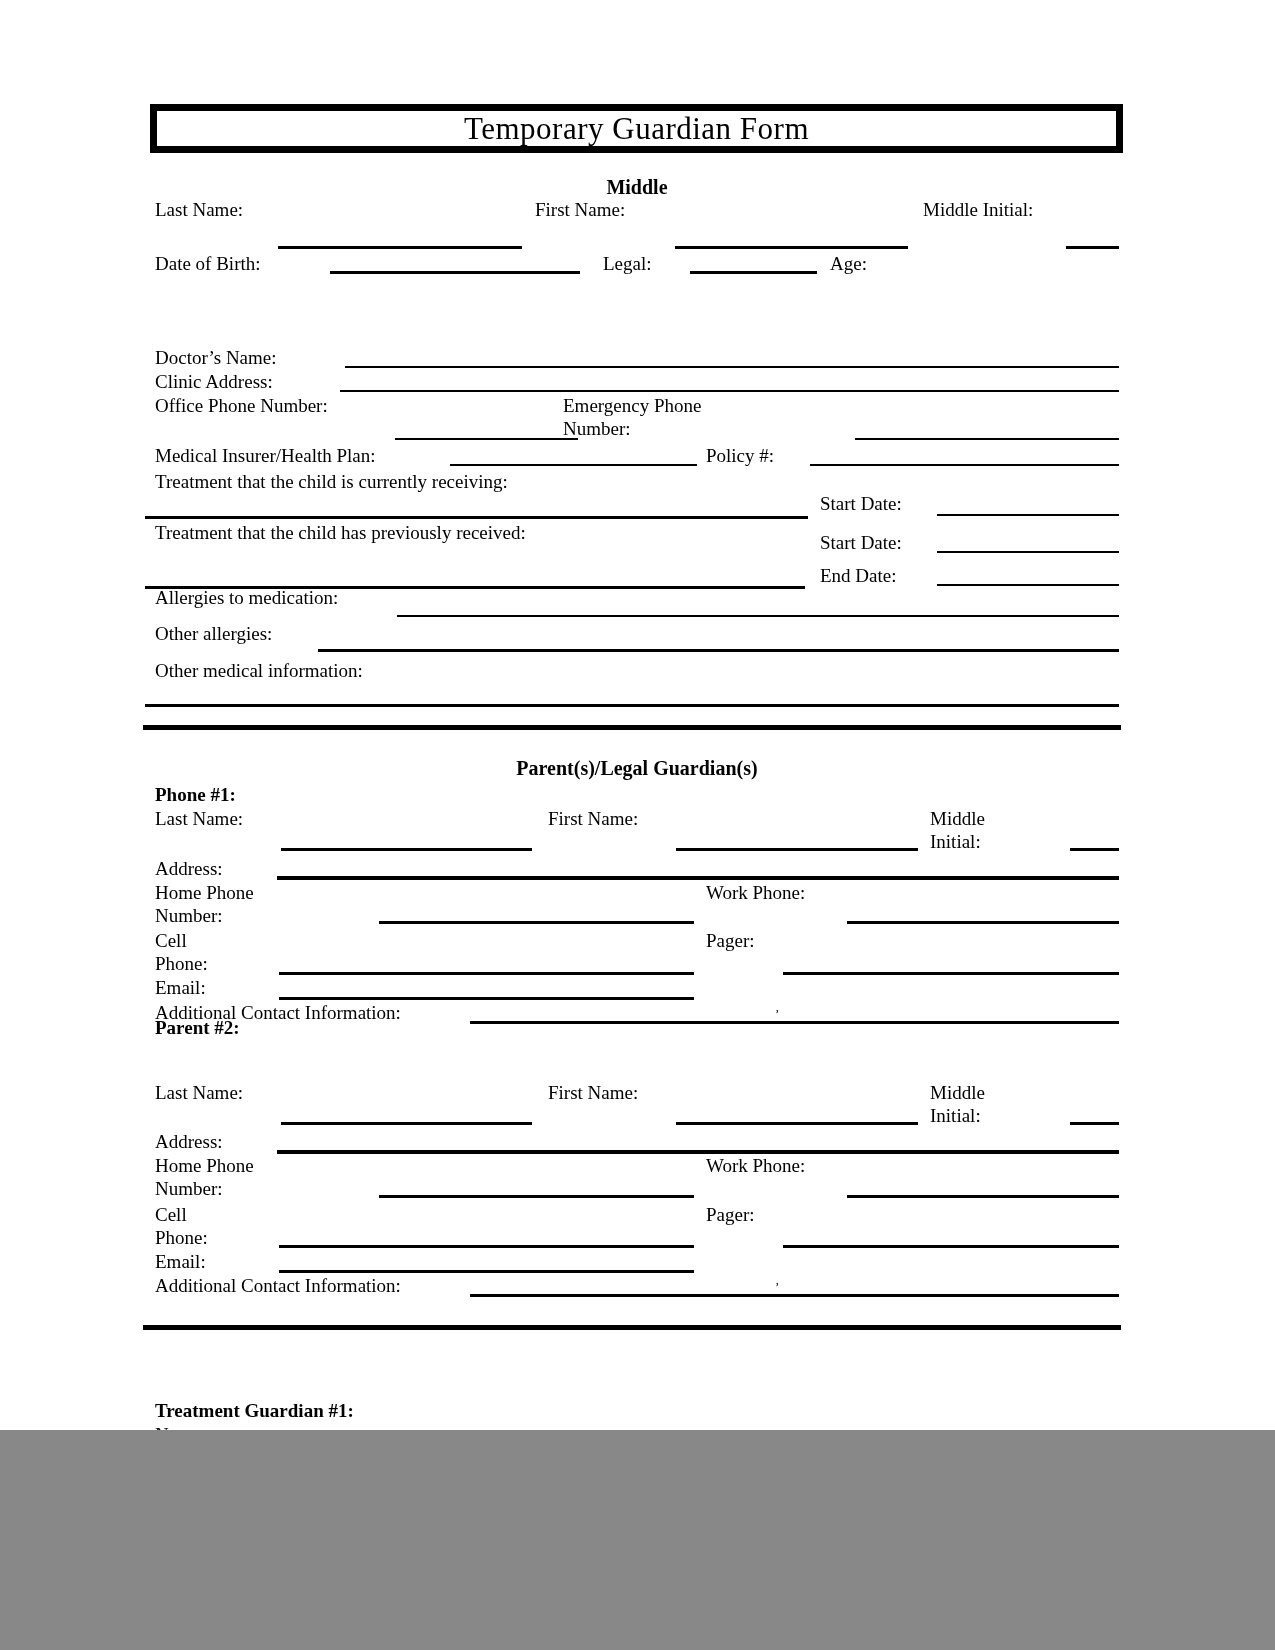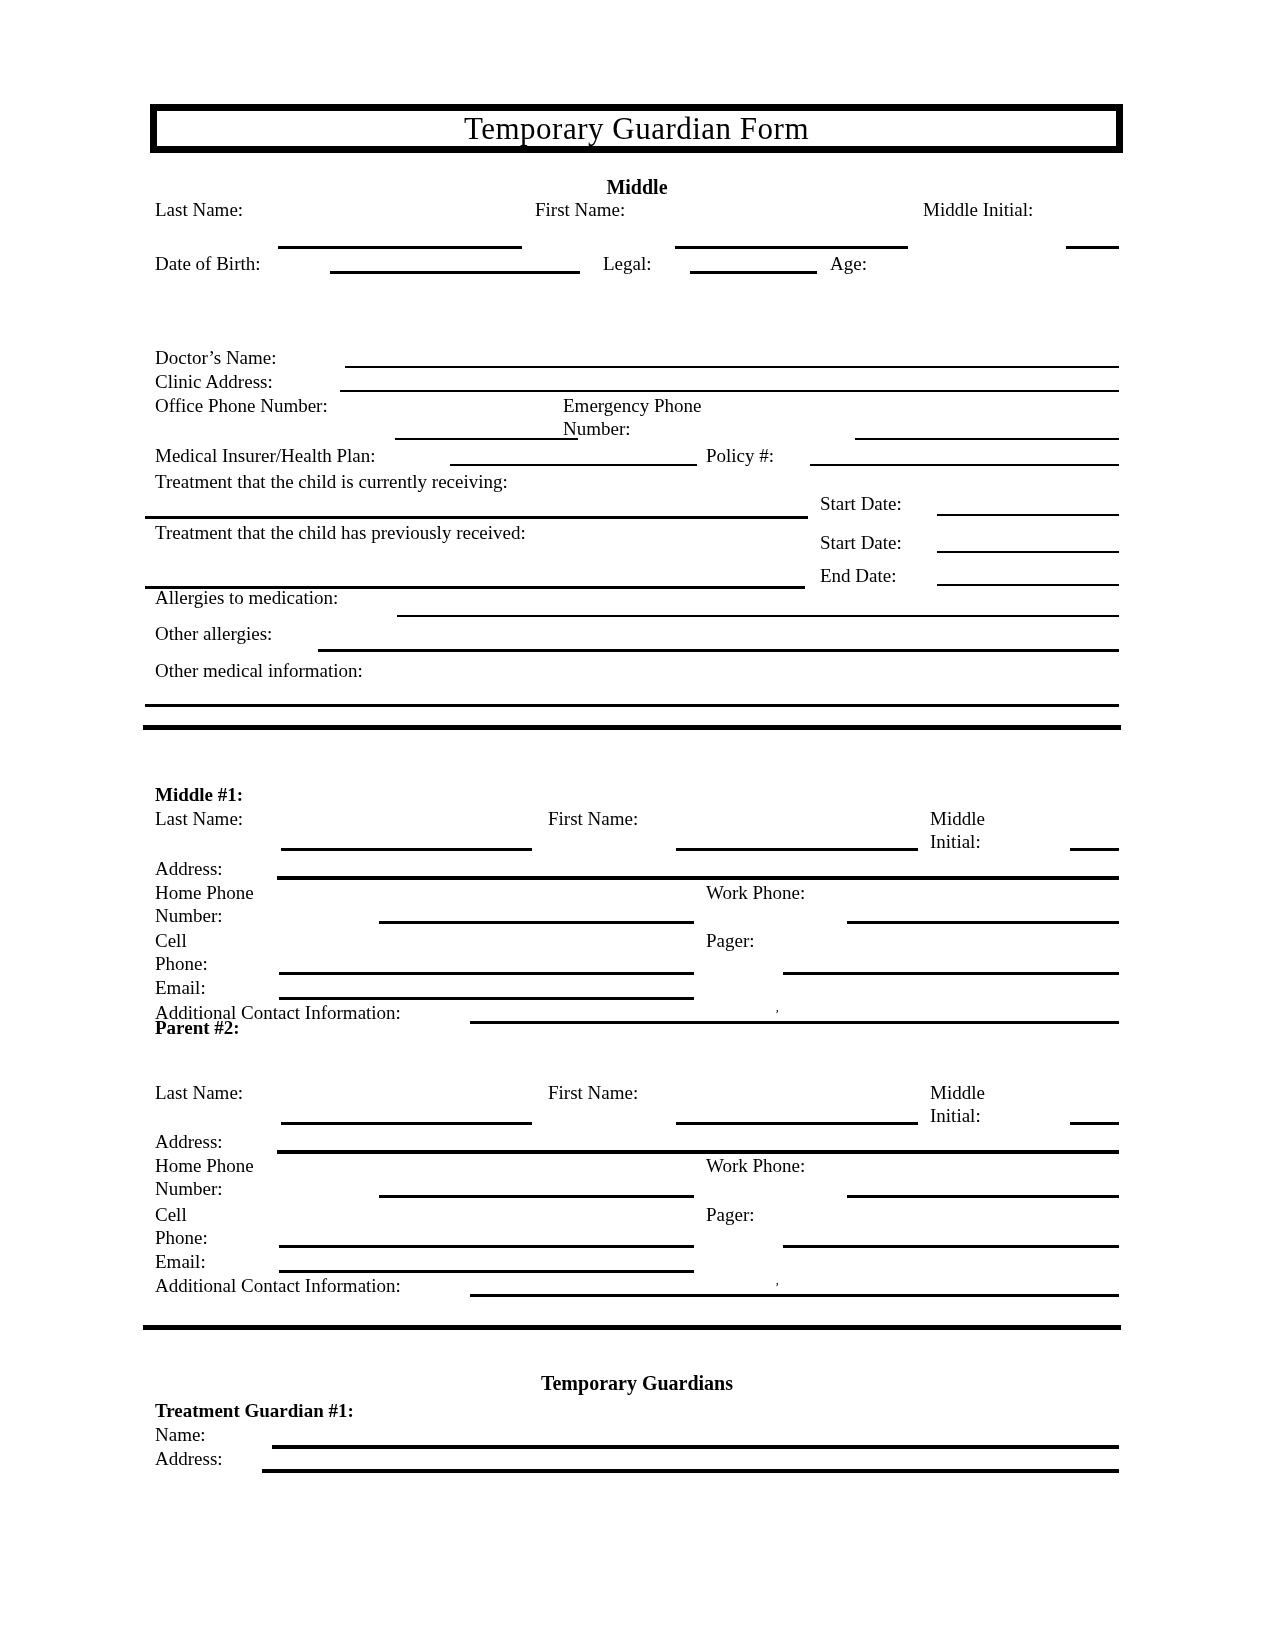--- a/index.html
+++ b/index.html
@@ -1,18 +1,18 @@
 <!DOCTYPE html>
 <html><head>
 <meta charset="utf-8">
 <style>
   html,body{margin:0;padding:0;background:#888;}
   .page{
     position:relative;
-    width:1275px;height:1650px;
+    width:1275px;height:1430px;
     background:#ffffff;
     margin:0 auto;
     font-family:"Liberation Serif","DejaVu Serif",serif;
     color:#000;
     overflow:hidden;
   }
   .titlebox{
     position:absolute;left:150px;top:104px;width:973px;height:49px;
     box-sizing:border-box;border:7px solid #000;
     display:flex;align-items:center;justify-content:center;
@@ -88,21 +88,22 @@
   <div class="lb" style="left:155px;top:586px">Allergies to medication:</div>
   <div class="ln t2" style="left:397px;top:615px;width:722px"></div>
 
   <div class="lb" style="left:155px;top:622px">Other allergies:</div>
   <div class="ln" style="left:318px;top:649px;width:801px"></div>
 
   <div class="lb" style="left:155px;top:659px">Other medical information:</div>
   <div class="ln" style="left:145px;top:704px;width:974px"></div>
   <div class="ln t5" style="left:143px;top:725px;width:978px"></div>
 
-  <div class="lb bold" style="left:155px;top:783px">Middle #1:</div>
+  <div class="hd" style="top:757px">Parent(s)/Legal Guardian(s)</div>
+  <div class="lb bold" style="left:155px;top:783px">Phone #1:</div>
 
   <div class="lb" style="left:155px;top:807px;width:105px">Last Name:</div>
   <div class="lb" style="left:548px;top:807px">First Name:</div>
   <div class="lb" style="left:930px;top:807px;width:85px">Middle Initial:</div>
   <div class="ln" style="left:281px;top:848px;width:251px"></div>
   <div class="ln" style="left:676px;top:848px;width:242px"></div>
   <div class="ln" style="left:1070px;top:848px;width:49px"></div>
 
   <div class="lb" style="left:155px;top:857px">Address:</div>
   <div class="ln t4" style="left:277px;top:876px;width:842px"></div>
@@ -148,21 +149,20 @@
 
   <div class="lb" style="left:155px;top:1250px">Email:</div>
   <div class="ln" style="left:279px;top:1270px;width:415px"></div>
 
   <div class="lb" style="left:155px;top:1274px">Additional Contact Information:</div>
   <div class="ln" style="left:470px;top:1294px;width:649px"></div>
   <div class="mark" style="left:775px;top:1280px">’</div>
 
   <div class="ln t5" style="left:143px;top:1325px;width:978px"></div>
 
-  <div class="hd" style="top:1372px">Temporary Guardians</div>
   <div class="lb bold" style="left:155px;top:1399px">Treatment Guardian #1:</div>
 
   <div class="lb" style="left:155px;top:1423px">Name:</div>
   <div class="ln t4" style="left:272px;top:1445px;width:847px"></div>
 
   <div class="lb" style="left:155px;top:1447px">Address:</div>
   <div class="ln t4" style="left:262px;top:1469px;width:857px"></div>
 
 </div>
 

